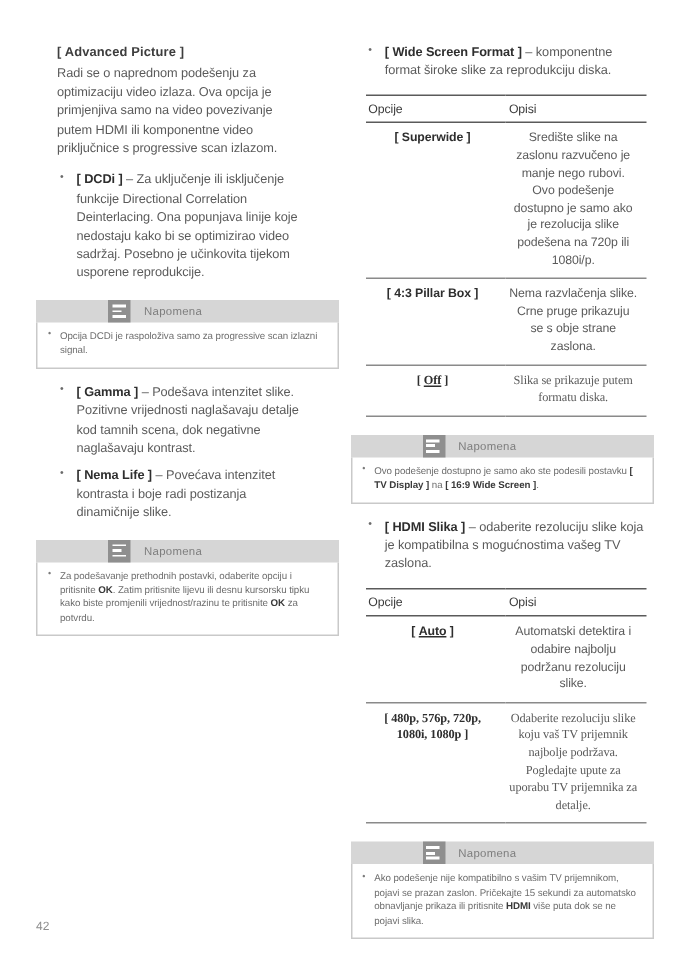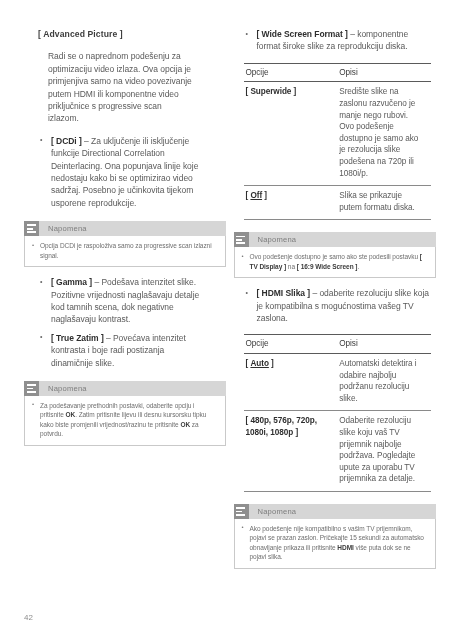--- a/index.html
+++ b/index.html
@@ -40,21 +40,21 @@
     font-size: 8.6px;
     font-weight: bold;
     color: #3d3d3d;
     margin: 0 0 2px 0;
     letter-spacing: 0.1px;
     line-height: 12.4px;
   }
   p.body-text {
     font-size: 8.5px;
     line-height: 12.4px;
-    margin: 10px;
+    margin: 0;
     color: #5a5a5a;
     letter-spacing: -0.05px;
   }
 
   
   ul.bullets {
     list-style: none;
     margin: 9px 0 0 0;
     padding: 0;
   }
@@ -86,20 +86,21 @@
     margin: 12px 0 0 -14px;
     width: 202px;
   }
   .note-head {
     display: flex;
     align-items: center;
     background: #d6d6d6;
     height: 15px;
     width: 100%;
     box-sizing: border-box;
+    padding-left: 48px;
   }
   .note-icon {
     width: 15px;
     height: 15px;
     background: #8f8f8f;
     flex: 0 0 15px;
     display: flex;
     flex-direction: column;
     justify-content: center;
     align-items: flex-start;
@@ -171,28 +172,29 @@
     font-weight: normal;
     color: #3a3a3a;
     border-top: 1.1px solid #5a5a5a;
     border-bottom: 1.1px solid #5a5a5a;
     padding-top: 3px;
     padding-bottom: 3px;
   }
   table.opt-table td {
     border-bottom: 0.9px solid #8a8a8a;
     color: #5a5a5a;
+    text-align: center;
   }
   table.opt-table td.c1 {
     color: #2e2e2e;
     font-weight: bold;
     width: 40%;
   }
   table.opt-table td.c1 u { text-decoration: underline; }
-  table.opt-table tr:last-child td { border-bottom: 0.9px solid #8a8a8a; }
+  table.opt-table tr:last-child td { border-bottom: 0.9px solid #8a8a8a; font-family: Liberation Serif, serif; }
 
   
   .page-number {
     position: absolute;
     left: 24px;
     bottom: 18px;
     font-size: 8px;
     color: #8d8d8d;
   }
 </style>
@@ -222,21 +224,21 @@
         </div>
         <div class="note-body">
           <ul>
             <li>Opcija DCDi je raspoloživa samo za progressive scan izlazni signal.</li>
           </ul>
         </div>
       </div>
 
       <ul class="bullets">
         <li><span class="opt-name">[ Gamma ]</span><span> – Podešava intenzitet slike. Pozitivne vrijednosti naglašavaju detalje kod tamnih scena, dok negativne naglašavaju kontrast.</span></li>
-        <li><span class="opt-name">[ True Zatim ]</span><span> – Povećava intenzitet kontrasta i boje radi postizanja dinamičnije slike.</span></li>
+        <li><span class="opt-name">[ Nema Life ]</span><span> – Povećava intenzitet kontrasta i boje radi postizanja dinamičnije slike.</span></li>
       </ul>
 
       <div class="note">
         <div class="note-head">
           <span class="note-icon">
             <i></i>
               <i></i>
               <i></i>
           </span>
           <span class="note-title">Napomena</span>
@@ -262,20 +264,24 @@
             <th>Opcije</th>
             <th>Opisi</th>
           </tr>
         </thead>
         <tbody>
           <tr>
             <td class="c1">[ Superwide ]</td>
             <td>Središte slike na zaslonu razvučeno je manje nego rubovi. Ovo podešenje dostupno je samo ako je rezolucija slike podešena na 720p ili 1080i/p.</td>
           </tr>
           <tr>
+            <td class="c1">[ 4:3 Pillar Box ]</td>
+            <td>Nema razvlačenja slike. Crne pruge prikazuju se s obje strane zaslona.</td>
+          </tr>
+          <tr>
             <td class="c1">[&nbsp;<u>Off</u>&nbsp;]</td>
             <td>Slika se prikazuje putem formatu diska.</td>
           </tr>
         </tbody>
       </table>
 
       <div class="note" style="margin-left:-10px;">
         <div class="note-head">
           <span class="note-icon">
             <i></i>

